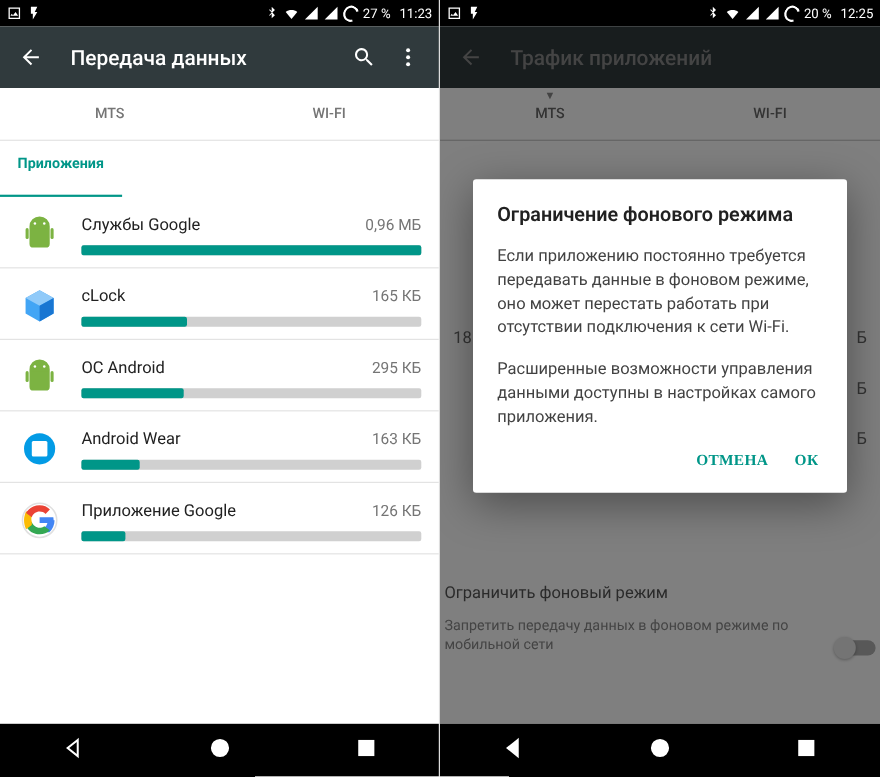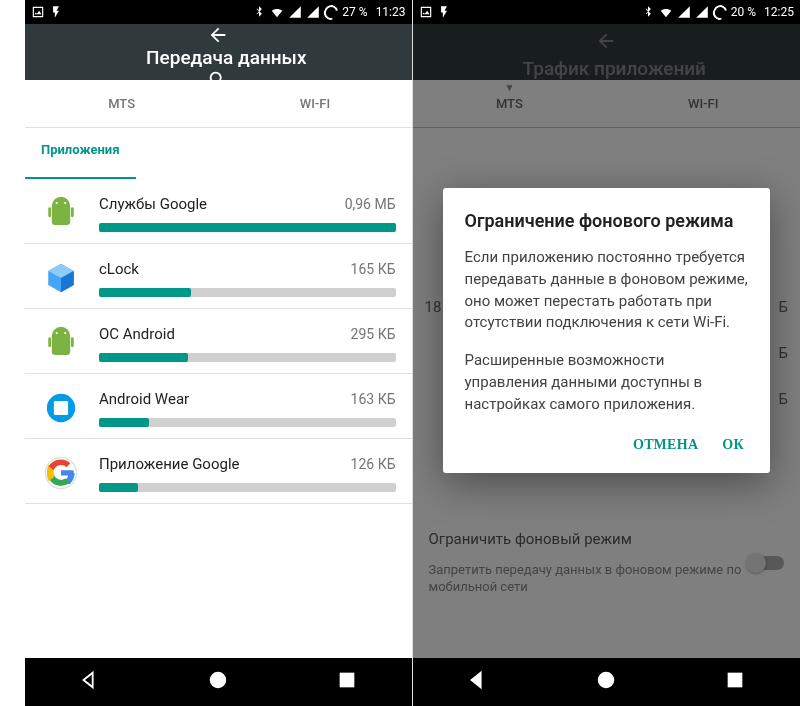--- a/index.html
+++ b/index.html
@@ -1,24 +1,24 @@
 <!DOCTYPE html>
 <html><head>
   <meta charset="utf-8">
   <style>
     * { margin: 0; padding: 0; box-sizing: border-box; }
     body { font-family: Roboto, Arial, sans-serif; background: #fff; width: 800px; height: 706px; display: flex; }
     .screen { width: 400px; height: 706px; display: flex; flex-direction: column; position: relative; overflow: hidden; }
-    .screen-left { border-right: 1px solid #ddd; margin-left: 25px; }
+    .screen-left { border-right: 1px solid #ddd; }
     .statusbar { height: 24px; background: #000; color: #fff; display: flex; align-items: center; padding: 0 6px; font-size: 12px; justify-content: space-between; }
     .sb-left { display: flex; gap: 4px; align-items: center; }
     .sb-right { display: flex; gap: 4px; align-items: center; }
     .sb-ico { width: 14px; height: 14px; display: inline-flex; align-items: center; justify-content: center; }
     .sb-ico svg { width: 14px; height: 14px; fill: #fff; }
-    .toolbar { height: 56px; background: #303a3d; color: #fff; display: flex; align-items: center; padding: 0 8px; flex-direction: column; }
+    .toolbar { height: 56px; background: #303a3d; color: #fff; display: flex; align-items: center; padding: 0 8px; }
     .tb-ico { width: 40px; height: 40px; display: flex; align-items: center; justify-content: center; cursor: pointer; }
     .tb-ico svg { width: 22px; height: 22px; fill: #fff; }
     .tb-title { font-size: 19px; font-weight: 500; margin-left: 16px; flex: 1; }
     .tabs { height: 48px; display: flex; border-bottom: 1px solid #e0e0e0; }
     .tab { flex: 1; display: flex; align-items: center; justify-content: center; font-size: 13px; font-weight: 500; color: #757575; cursor: pointer; }
     .section-title { padding: 14px 16px 20px; font-size: 13px; font-weight: 700; color: #009688; border-bottom: 2px solid #009688; display: inline-block; margin-bottom: -1px; }
     .section-wrap { border-bottom: 1px solid transparent; }
     .list { flex: 1; overflow: hidden; }
     .row { display: flex; align-items: center; padding: 14px 16px 10px; border-bottom: 1px solid #e0e0e0; }
     .row-icon { width: 40px; height: 40px; display: flex; align-items: center; justify-content: center; margin-right: 18px; }
@@ -29,27 +29,27 @@
     .row-val { font-size: 14px; color: #757575; }
     .bar-track { height: 9px; background: #d0d0d0; border-radius: 2px; margin-top: 10px; position: relative; }
     .bar-fill { height: 100%; background: #009688; border-radius: 2px; }
     .navbar { height: 48px; background: #000; display: flex; justify-content: space-around; align-items: center; }
     .nav-ico svg { width: 22px; height: 22px; fill: #fff; stroke: #fff; }
     
     .dim-content { position: relative; flex: 1; display: flex; flex-direction: column; }
     .dim-overlay { position: absolute; inset: 0; background: rgba(0,0,0,0.5); z-index: 5; }
     .dimmed .toolbar { background: #303a3d; }
     .dimmed .tb-title, .dimmed .tb-ico svg { color: #888; fill: #888; }
-    .dialog { position: absolute; top: 164px; left: 30px; right: 30px; background: #fff; border-radius: 3px; z-index: 10; padding: 22px 22px 10px; box-shadow: 0 10px 40px rgba(0,0,0,0.4); }
+    .dialog { position: absolute; top: 139px; left: 30px; right: 30px; background: #fff; border-radius: 3px; z-index: 10; padding: 22px 22px 10px; box-shadow: 0 10px 40px rgba(0,0,0,0.4); }
     .dlg-title { font-size: 18px; font-weight: 600; color: #212121; margin-bottom: 16px; }
     .dlg-body { font-size: 15px; color: #424242; line-height: 1.45; }
     .dlg-body p { margin-bottom: 16px; }
     .dlg-actions { display: flex; justify-content: flex-end; gap: 24px; padding: 6px 4px 10px; font-family: Liberation Serif, serif; }
     .dlg-btn { font-size: 14px; font-weight: 700; color: #009688; cursor: pointer; letter-spacing: 0.3px; }
-    .bg-setting { position: absolute; bottom: 48px; left: 0; right: 0; padding: 14px 16px; display: flex; align-items: center; z-index: 1; }
+    .bg-setting { position: absolute; bottom: 48px; left: 0; right: 0; padding: 14px 4px; display: flex; align-items: flex-end; z-index: 1; }
     .bg-text { flex: 1; }
     .bg-t1 { font-size: 15px; color: #555; }
     .bg-t2 { font-size: 13px; color: #888; line-height: 1.3; margin-top: 14px; }
     .toggle { width: 36px; height: 14px; background: #b0b0b0; border-radius: 8px; position: relative; }
     .toggle::after { content: ''; position: absolute; width: 20px; height: 20px; background: #e8e8e8; border-radius: 50%; top: -3px; left: -2px; box-shadow: 0 1px 3px rgba(0,0,0,0.3); }
     .tabs-r { height: 48px; display: flex; border-bottom: 1px solid #c0c0c0; z-index: 1; }
     .tab-r { flex: 1; display: flex; align-items: center; justify-content: center; font-size: 13px; font-weight: 500; color: #666; position: relative; }
     .tab-r .chev { position: absolute; top: 2px; font-size: 10px; color: #888; }
     .circle-progress { width: 15px; height: 15px; border: 2px solid #fff; border-radius: 50%; border-right-color: transparent; transform: rotate(30deg);}
   </style>

